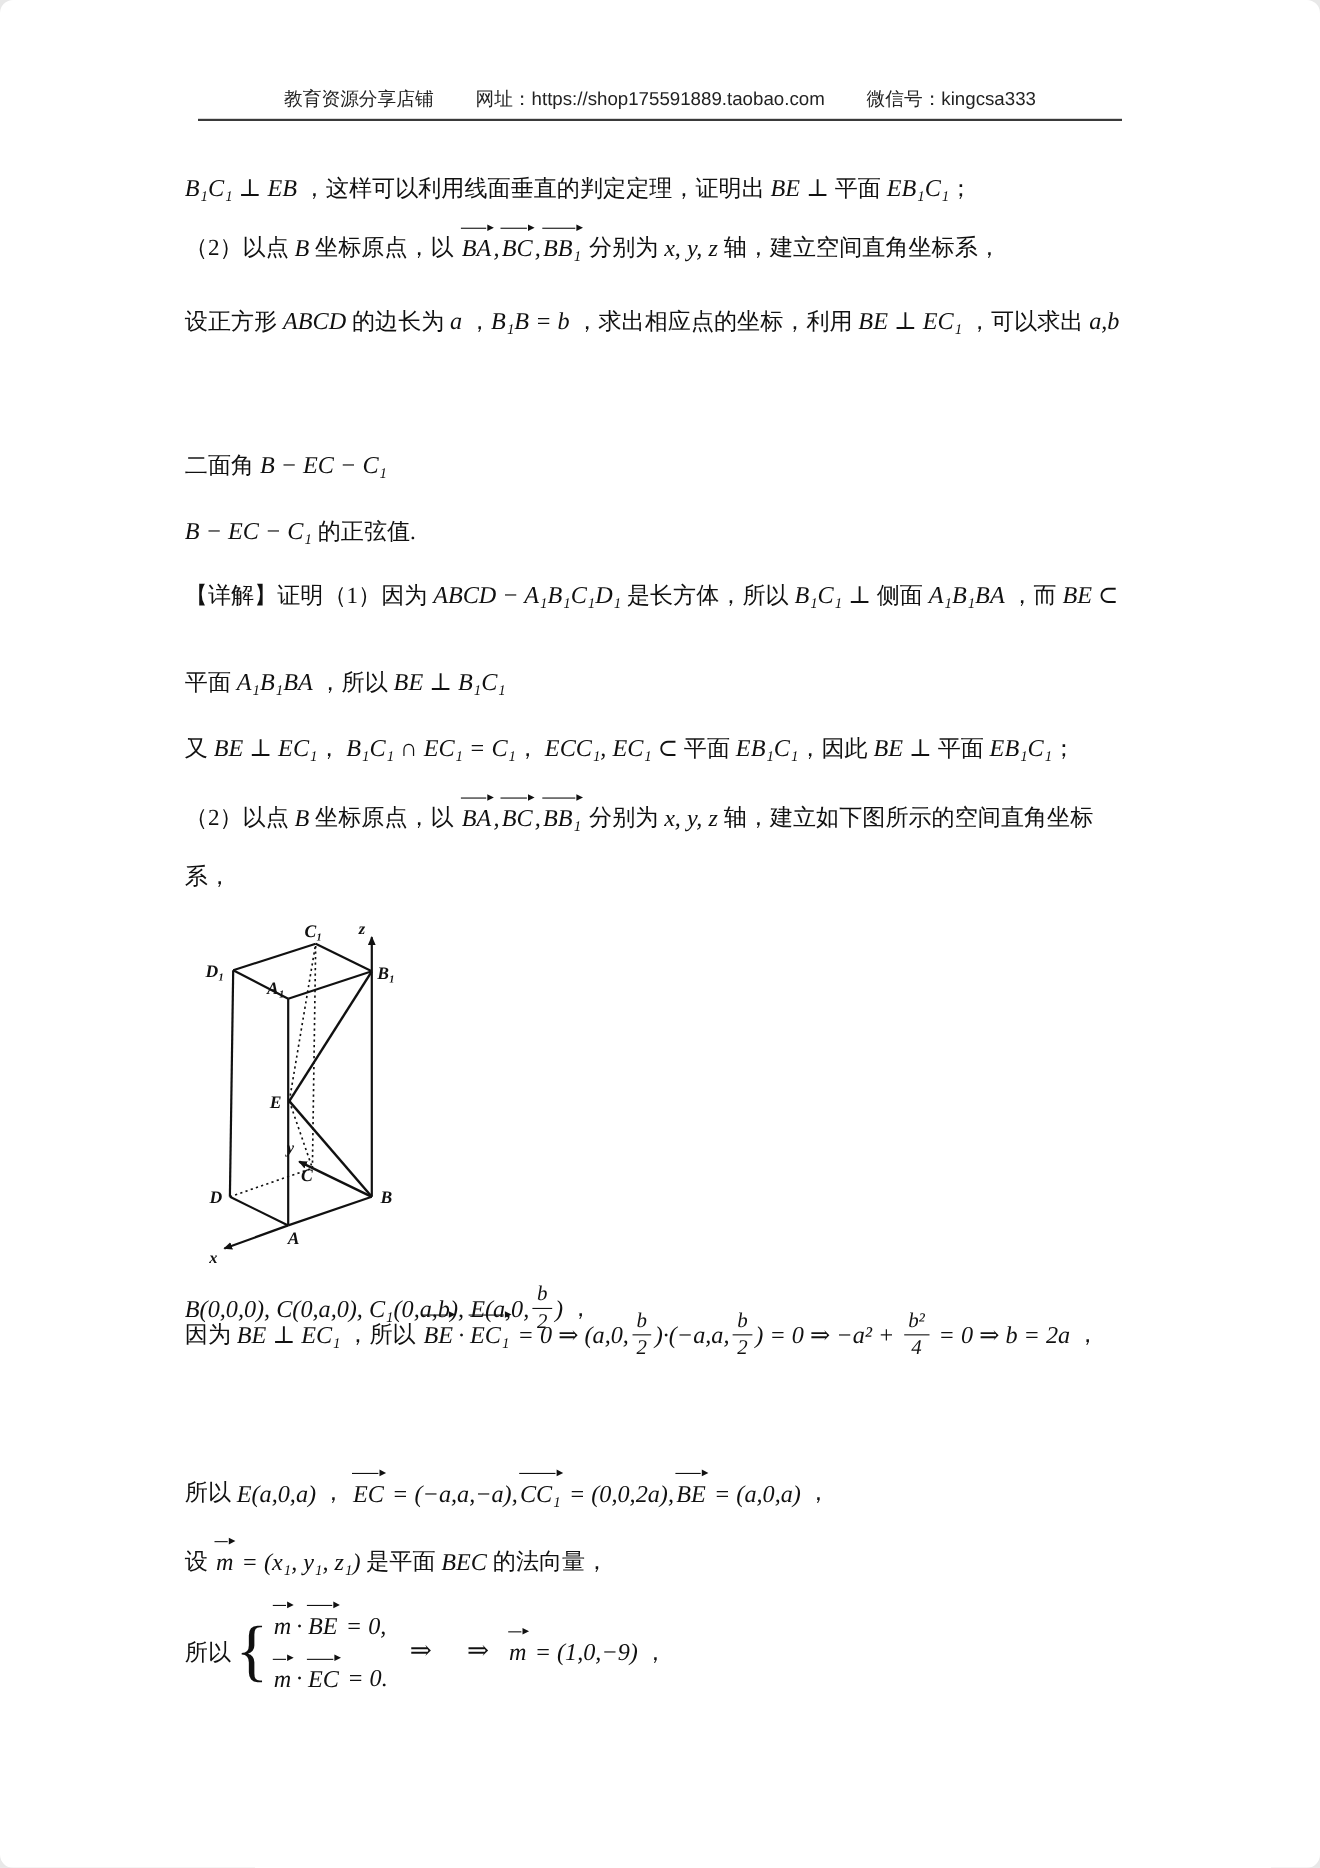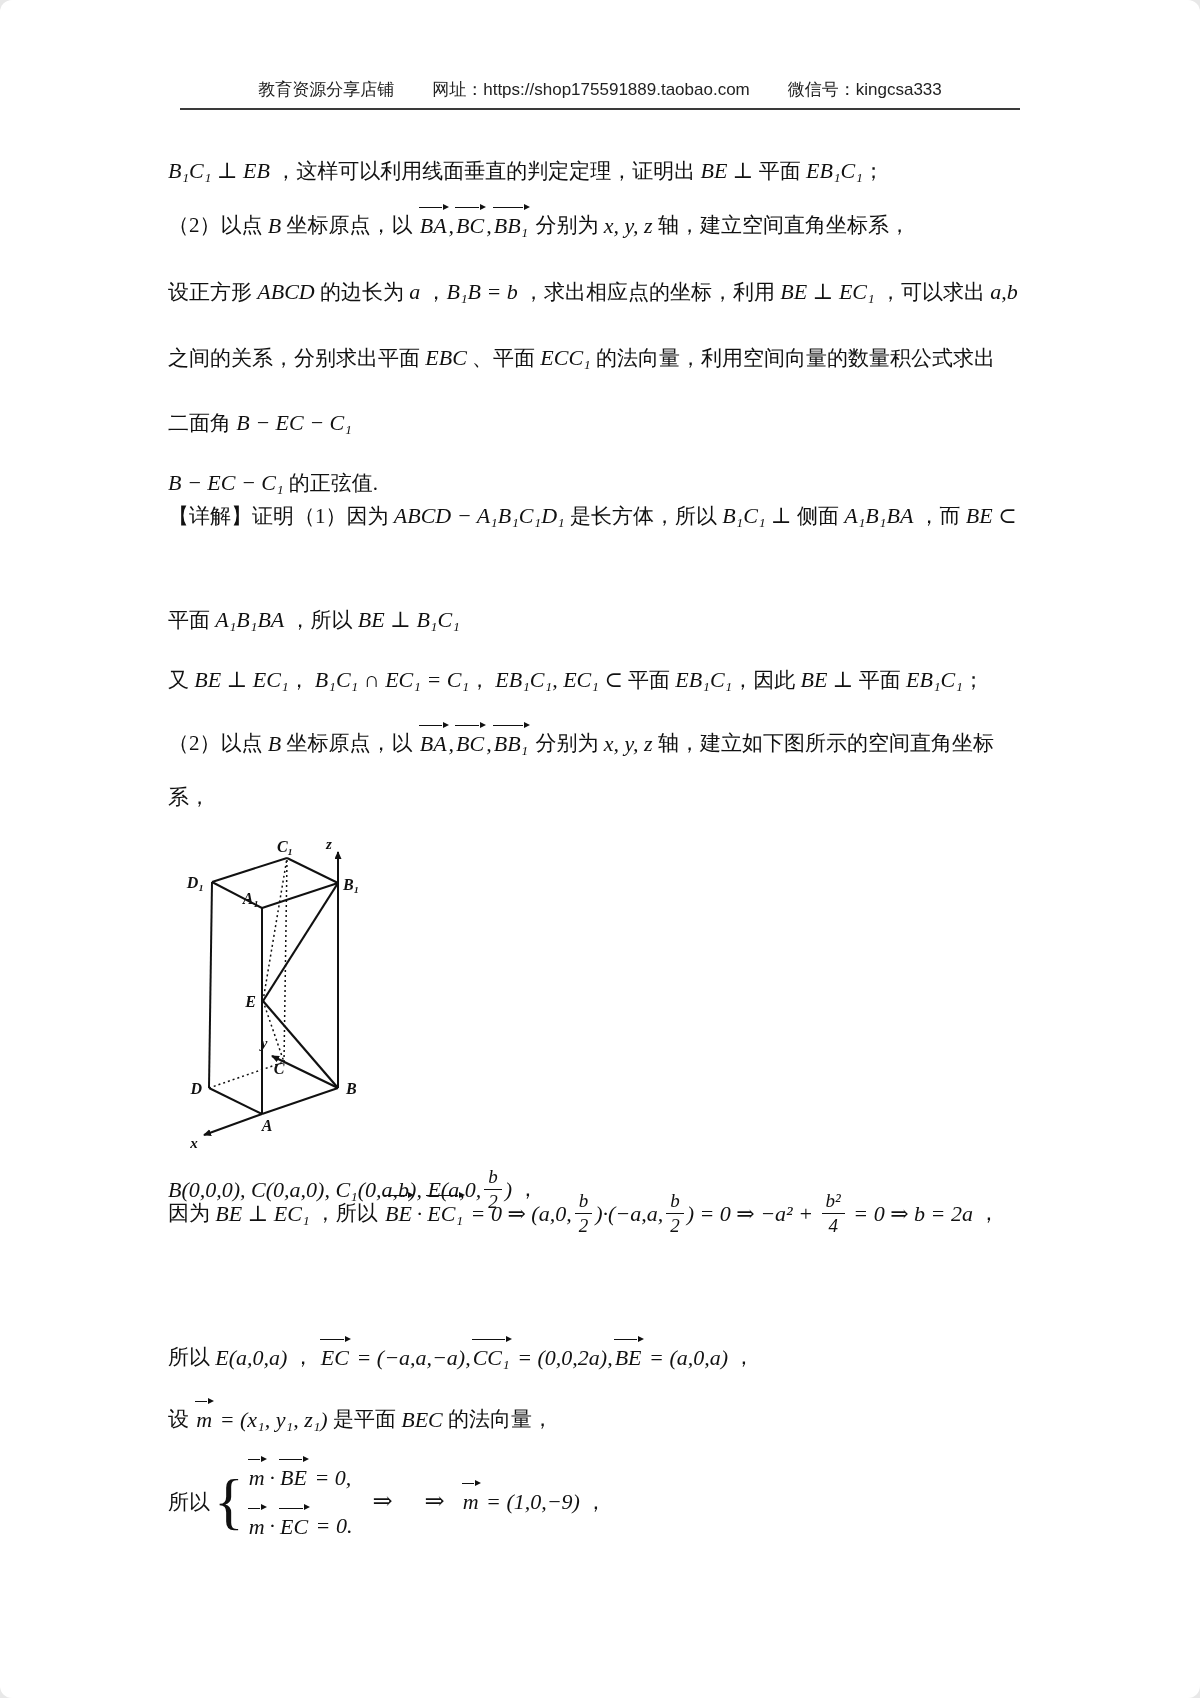--- a/index.html
+++ b/index.html
@@ -57,42 +57,39 @@
   </div>
 
   <div class="line" style="top:210px">
     <span class="t">（2）以点 </span><span class="m">B</span><span class="t"> 坐标原点，以 </span><span class="vec">BA</span><span class="m">,</span><span class="vec">BC</span><span class="m">,</span><span class="vec">BB₁</span><span class="t"> 分别为 </span><span class="m">x, y, z</span><span class="t"> 轴，建立空间直角坐标系，</span>
   </div>
 
   <div class="line" style="top:277px">
     <span class="t">设正方形 </span><span class="m">ABCD</span><span class="t"> 的边长为 </span><span class="m">a</span><span class="t"> ，</span><span class="m">B₁B = b</span><span class="t"> ，求出相应点的坐标，利用 </span><span class="m">BE ⊥ EC₁</span><span class="t"> ，可以求出 </span><span class="m">a,b</span>
   </div>
 
-  <div class="line" style="top:343px">
-    <span class="t">之间的关系，分别求出平面 </span><span class="m">EBC</span><span class="t"> 、平面 </span><span class="m">ECC₁</span><span class="t"> 的法向量，利用空间向量的数量积公式求出</span>
-  </div>
 
   <div class="line" style="top:408px">
     <span class="t">二面角 </span><span class="m">B − EC − C₁</span>
   </div>
 
   <div class="line" style="top:468px">
     <span class="m">B − EC − C₁</span><span class="t"> 的正弦值.</span>
   </div>
 
-  <div class="line" style="top:501px">
+  <div class="line" style="top:526px">
     <span class="t">【详解】证明（1）因为 </span><span class="m">ABCD − A₁B₁C₁D₁</span><span class="t"> 是长方体，所以 </span><span class="m">B₁C₁ ⊥</span><span class="t"> 侧面 </span><span class="m">A₁B₁BA</span><span class="t"> ，而 </span><span class="m">BE ⊂</span>
   </div>
 
   <div class="line" style="top:605px">
     <span class="t">平面 </span><span class="m">A₁B₁BA</span><span class="t"> ，所以 </span><span class="m">BE ⊥ B₁C₁</span>
   </div>
 
   <div class="line" style="top:665px">
-    <span class="t">又 </span><span class="m">BE ⊥ EC₁</span><span class="t">， </span><span class="m">B₁C₁ ∩ EC₁ = C₁</span><span class="t">， </span><span class="m">EB₁C₁, EC₁ ⊂</span><span class="t"> 平面 </span><span class="m">EB₁C₁</span><span class="t">，因此 </span><span class="m">BE ⊥</span><span class="t"> 平面 </span><span class="m">EB₁C₁</span><span class="t">；</span>
+    <span class="t">又 </span><span class="m">BE ⊥ EC₁</span><span class="t">， </span><span class="m">B₁C₁ ∩ EC₁ = C₁</span><span class="t">， </span><span class="m">ECC₁, EC₁ ⊂</span><span class="t"> 平面 </span><span class="m">EB₁C₁</span><span class="t">，因此 </span><span class="m">BE ⊥</span><span class="t"> 平面 </span><span class="m">EB₁C₁</span><span class="t">；</span>
   </div>
 
   <div class="line" style="top:728px">
     <span class="t">（2）以点 </span><span class="m">B</span><span class="t"> 坐标原点，以 </span><span class="vec">BA</span><span class="m">,</span><span class="vec">BC</span><span class="m">,</span><span class="vec">BB₁</span><span class="t"> 分别为 </span><span class="m">x, y, z</span><span class="t"> 轴，建立如下图所示的空间直角坐标</span>
   </div>
 
   <div class="line" style="top:783px">
     <span class="t">系，</span>
   </div>
 

